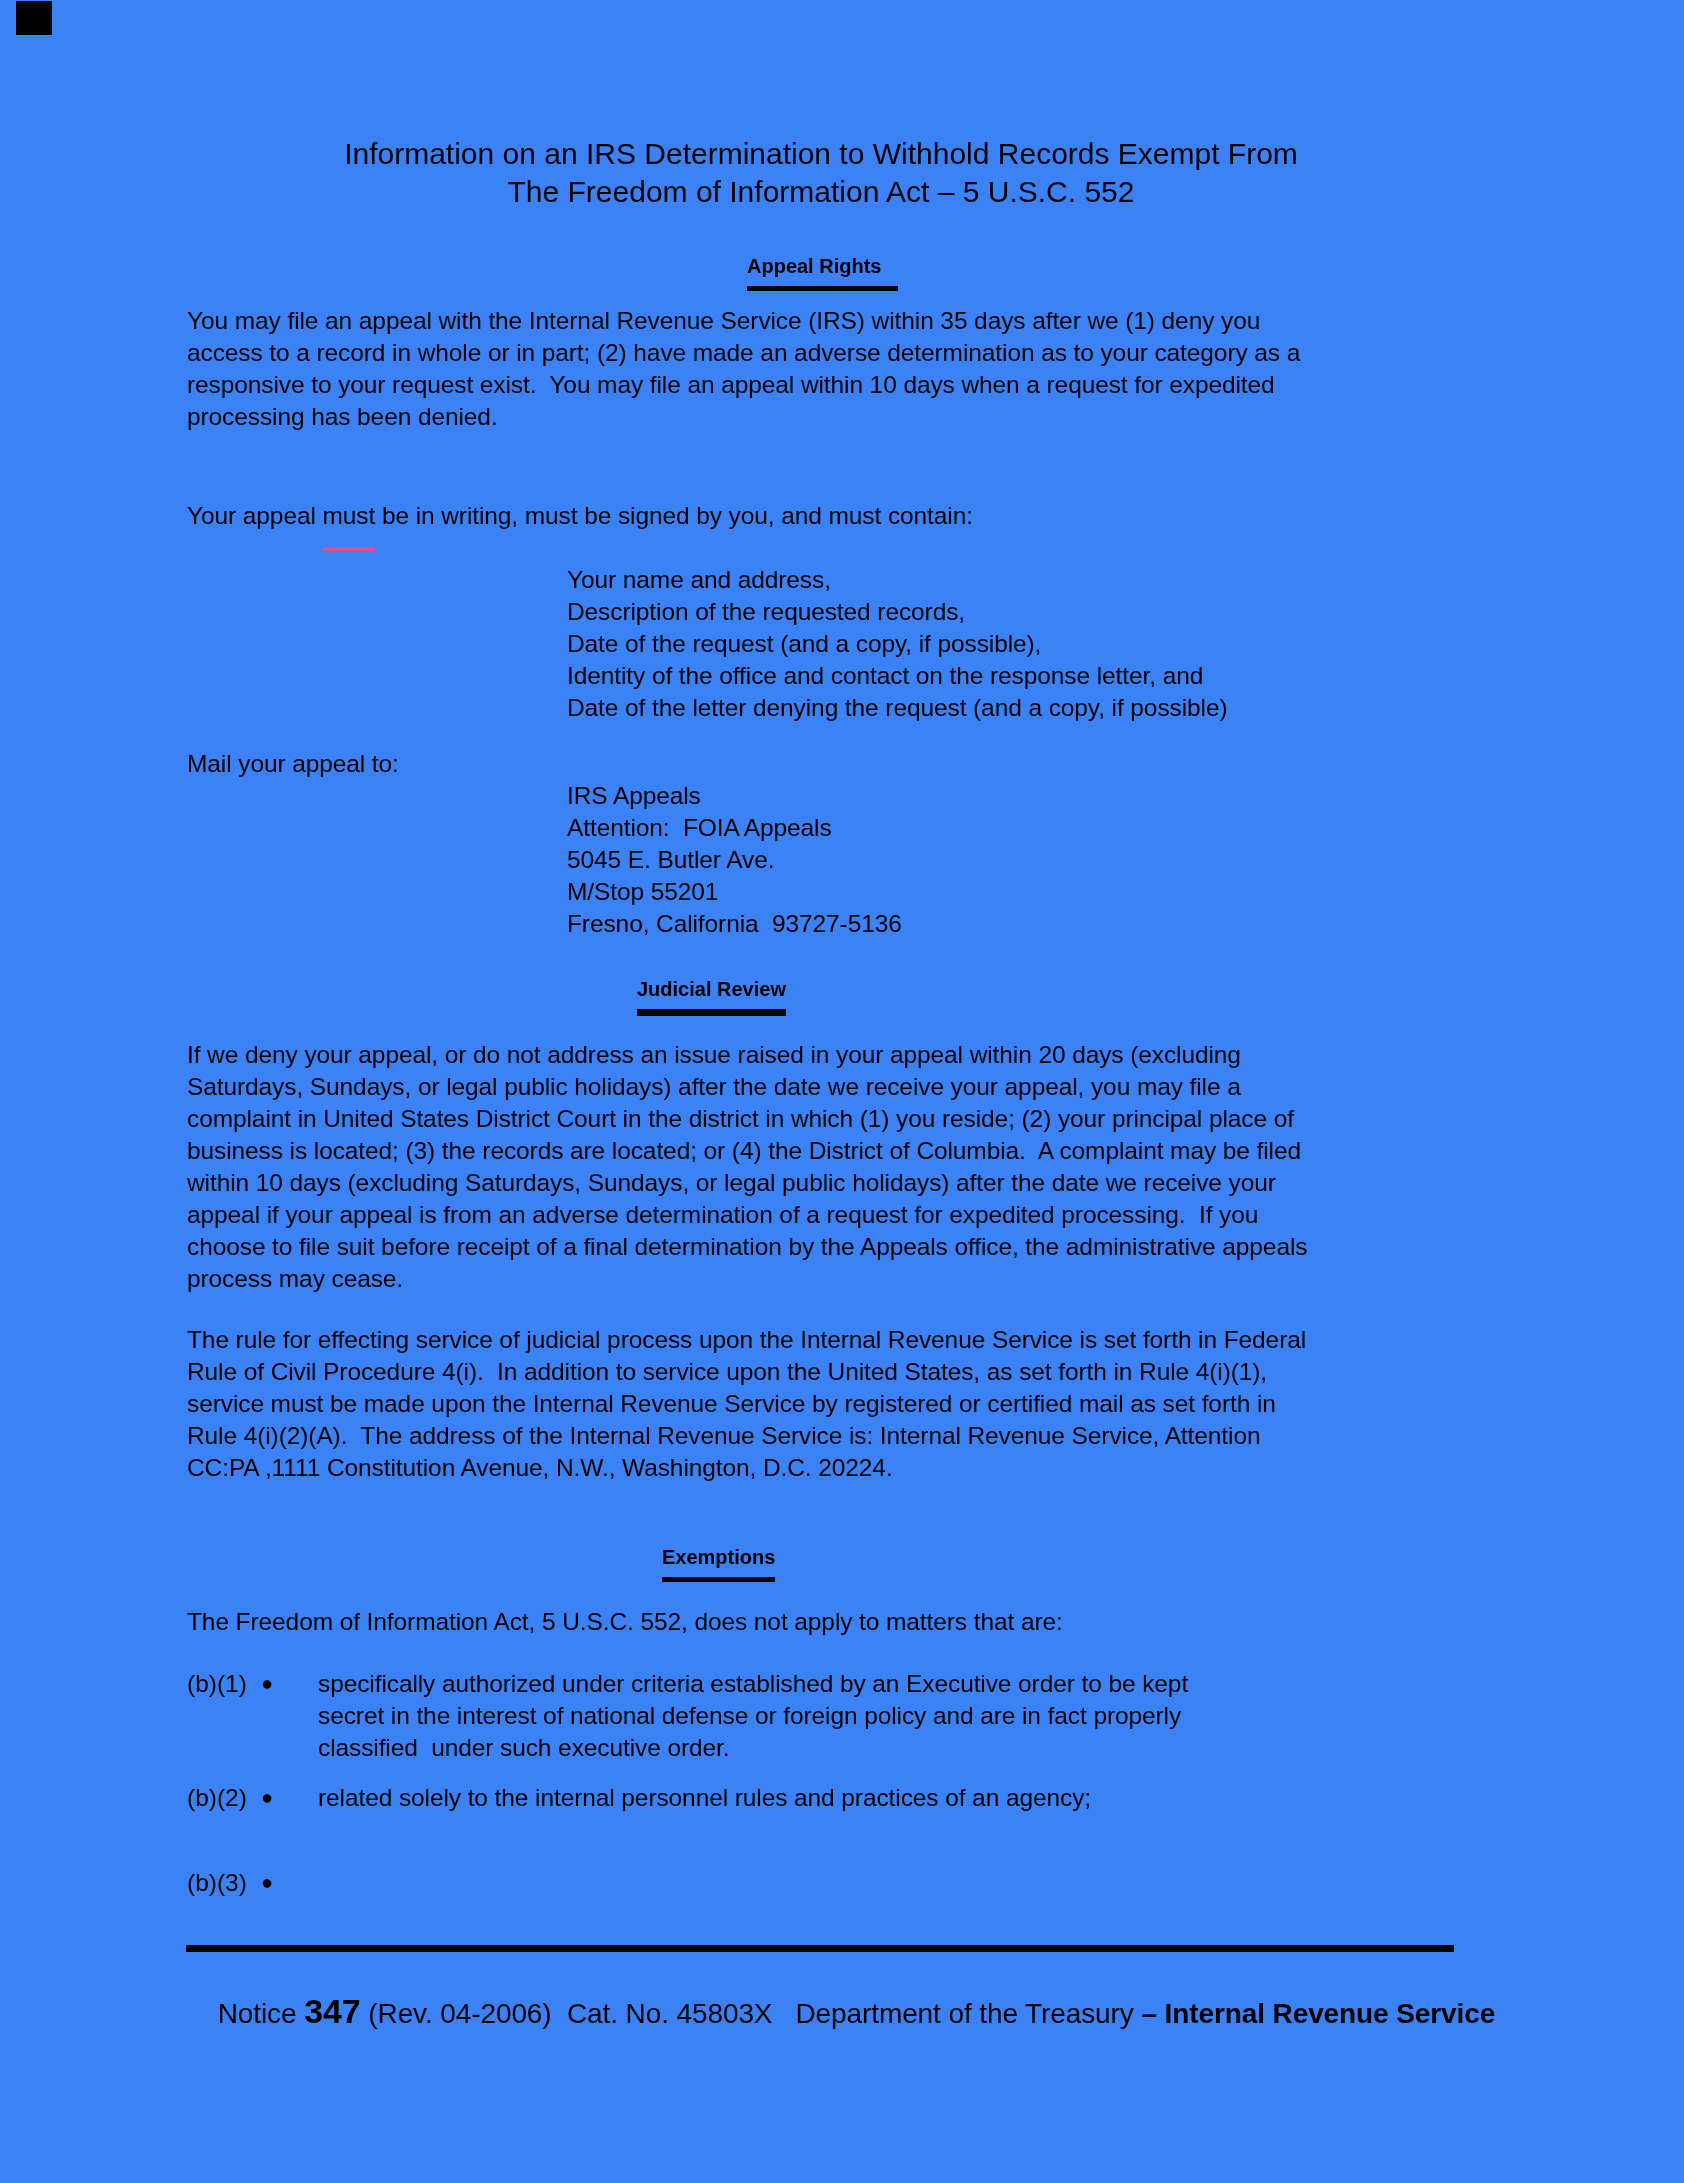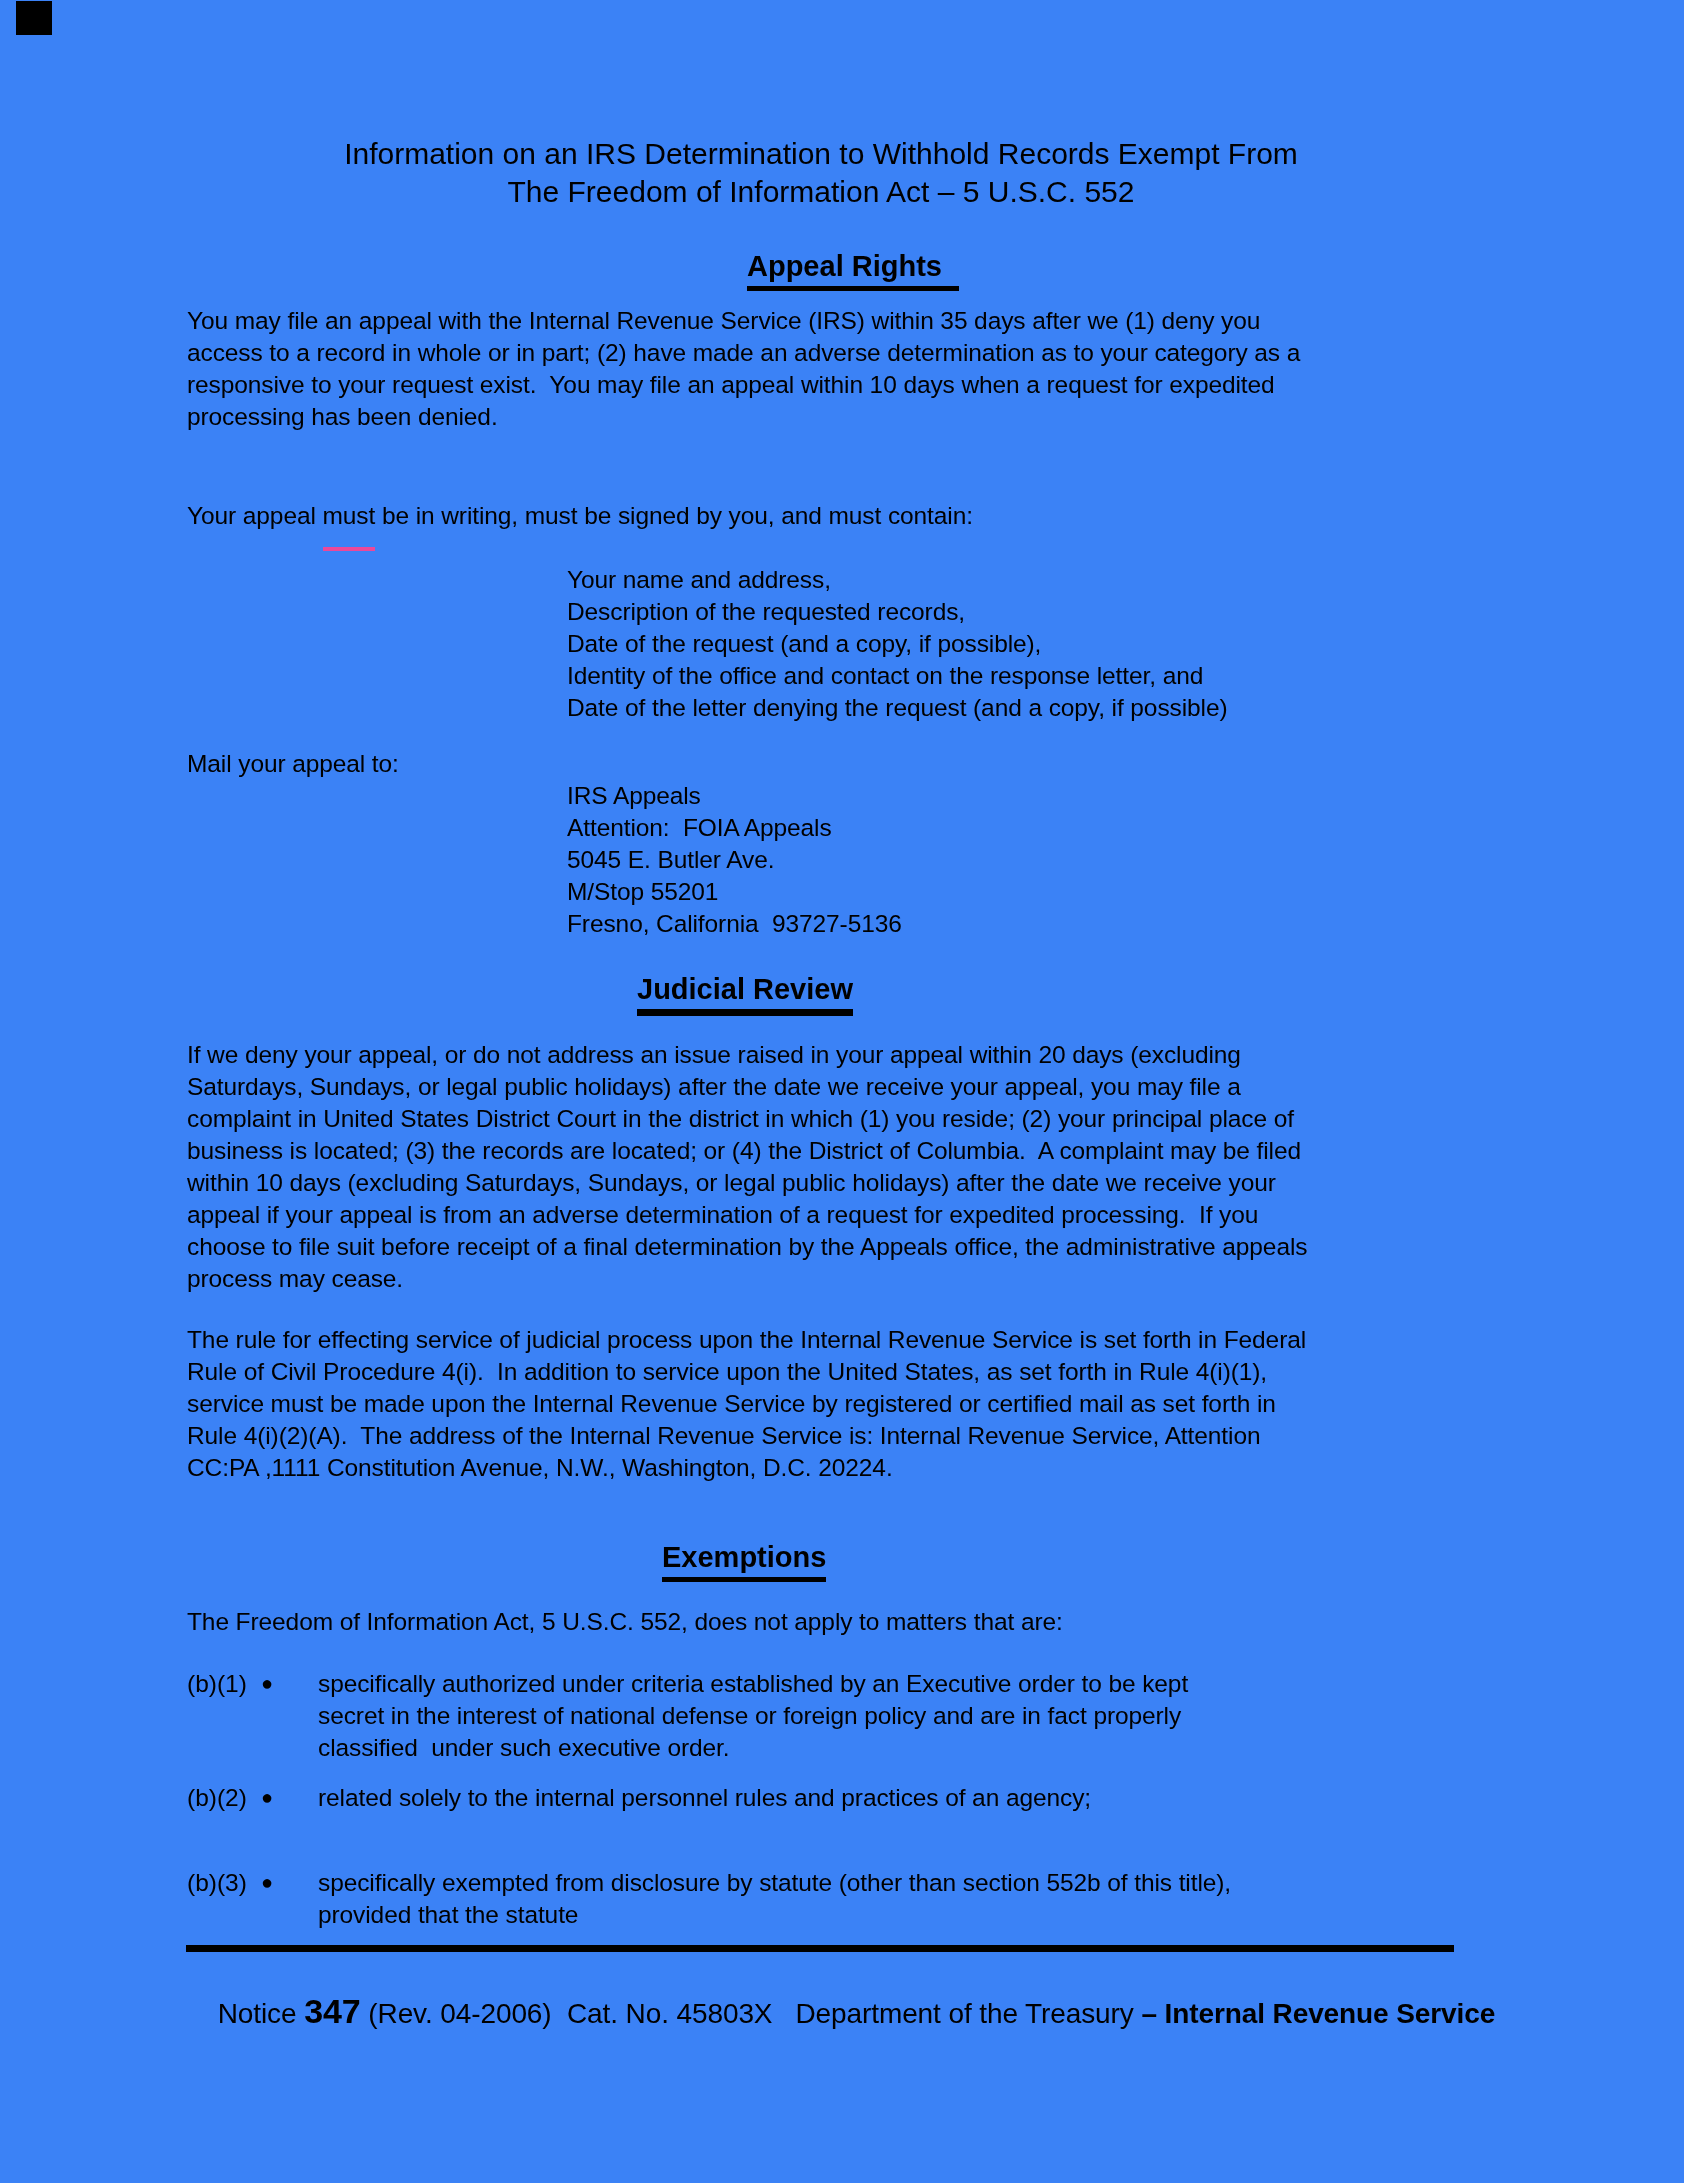--- a/index.html
+++ b/index.html
@@ -6,21 +6,21 @@
   .page{
     position:relative;width:1684px;height:2183px;margin:0 auto;
     background:#3b82f6;color:#000;
     font-family:"Liberation Sans","DejaVu Sans",sans-serif;
     overflow:hidden;
   }
   .blk{position:absolute;left:187px;}
   .ln{font-size:24.5px;line-height:32px;white-space:pre;letter-spacing:-0.1px;}
   .title-blk{left:187px;top:135px;width:1268px;text-align:center;}
   .title-blk .ln{font-size:30px;line-height:38px;letter-spacing:0;}
-  .hd{position:absolute;font-weight:700;font-size:29px;line-height:33px;}
+  .hd{position:absolute;font-weight:700;font-size:20px;line-height:33px;}
   .hd .hd-u{display:inline-block;white-space:pre;border-bottom:5.3px solid #000;padding-bottom:3.3px;}
   #h-appeal{left:747px;top:250px;}
   #h-appeal .hd-u{padding-right:17px;}
   #h-judicial{left:637px;top:973px;}
   #h-judicial .hd-u{border-bottom-width:7.3px;}
   #h-exempt{left:662px;top:1541px;}
   .indent{left:567px;}
   .u-must{border-bottom:4px solid #ec4899;padding-bottom:18px;}
   .item{left:187px;width:1284px;}
   .item .lbl{position:absolute;left:0;top:0;font-size:24.5px;line-height:32px;white-space:pre;}
@@ -124,24 +124,20 @@
     <span class="lbl">(b)(2)</span>
     <span class="blt">●</span>
     <div class="txt">
       <div class="ln">related solely to the internal personnel rules and practices of an agency;</div>
     </div>
   </div>
 
   <div class="blk item" style="top:1867px;">
     <span class="lbl">(b)(3)</span>
     <span class="blt">●</span>
-    <div class="txt">
-      <div class="ln">specifically exempted from disclosure by statute (other than section 552b of this title),</div>
-      <div class="ln">provided that the statute</div>
-    </div>
   </div>
 
   <div class="rule"></div>
 
   <div class="footer">
     <span>Notice </span><span class="f-num">347</span><span> (Rev. 04-2006)  Cat. No. 45803X   Department of the Treasury </span><span class="f-bold">– Internal Revenue Service</span>
   </div>
 
 </div>
 

